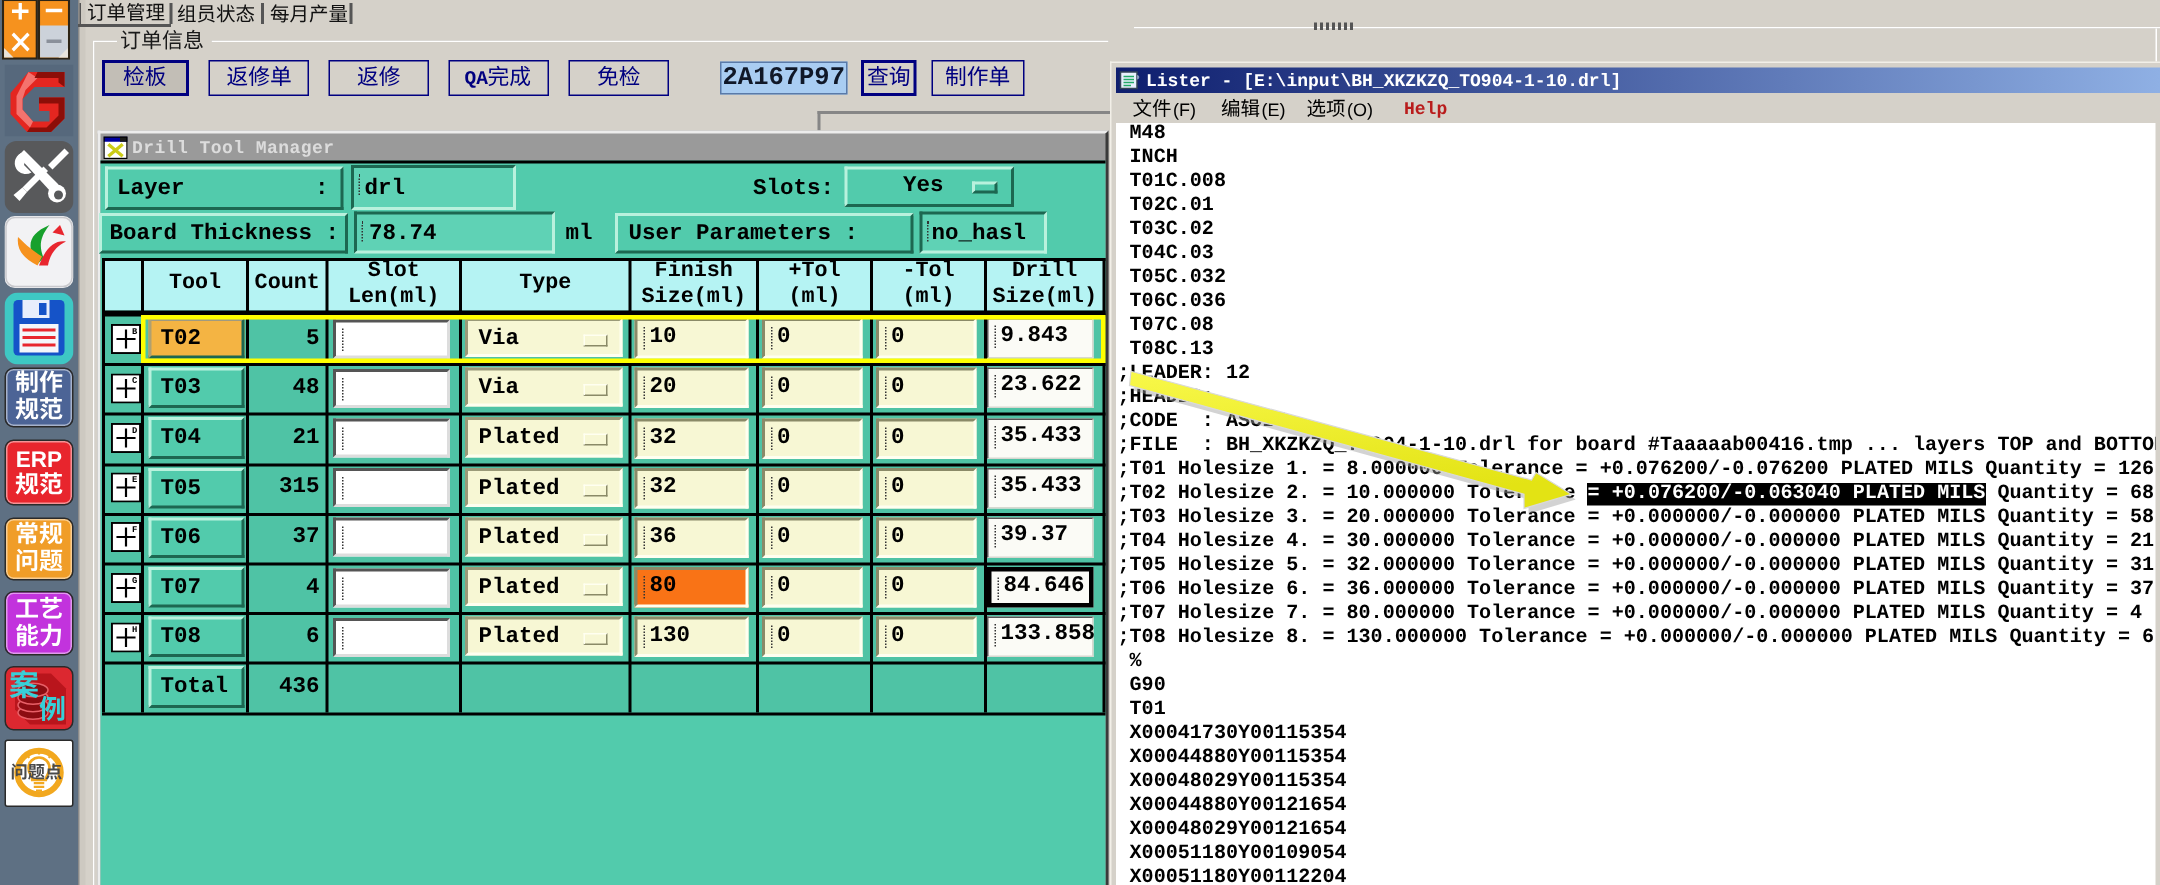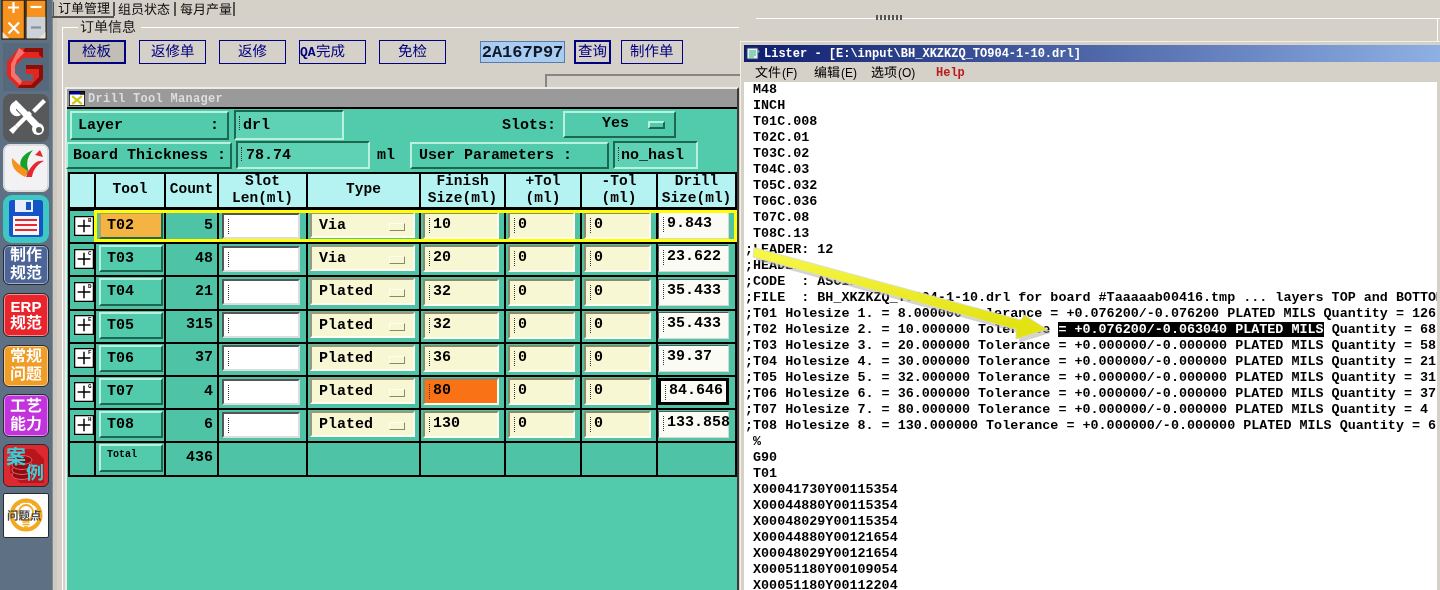--- a/index.html
+++ b/index.html
@@ -207,21 +207,21 @@
     </svg>
   </div>
 <div class="ab" style="left:219px;top:40px;width:67px;height:24px;background:#d5d1c9;border:1.5px solid #000080;display:flex;align-items:center;justify-content:center">
     <svg width="30" height="16" viewBox="0 0 30 16" style="overflow:visible">
       <g fill="#000080" transform="translate(0,12.2) scale(0.01450,-0.01450)">
         <use href="#r8fd4" x="0"></use>
         <use href="#r4fee" x="1000"></use>
       </g>
     </svg>
   </div>
-<div class="ab" style="left:299px;top:40px;width:67px;height:24px;background:#d5d1c9;border:1.5px solid #000080;display:flex;align-items:center;justify-content:flex-start">
+<div class="ab" style="left:299px;top:40px;width:67px;height:24px;background:#d5d1c9;border:1.5px solid #000080;display:flex;align-items:center;justify-content:center">
     <span style="color:#000080;font-weight:bold;font-size:13px;font-family:'Liberation Mono'">QA</span>
     <svg width="30" height="16" viewBox="0 0 30 16" style="overflow:visible">
       <g fill="#000080" transform="translate(0,12.2) scale(0.01450,-0.01450)">
         <use href="#r5b8c" x="0"></use>
         <use href="#r6210" x="1000"></use>
       </g>
     </svg>
   </div>
 <div class="ab" style="left:379px;top:40px;width:67px;height:24px;background:#d5d1c9;border:1.5px solid #000080;display:flex;align-items:center;justify-content:center">
     <svg width="30" height="16" viewBox="0 0 30 16" style="overflow:visible">
@@ -548,21 +548,21 @@
   </div>
 <div class="ab" style="left:584px;top:411.3px;width:67px;height:27px;background:#f7f7d4;border:2px solid #8a8a68;border-bottom-color:#fffff0;border-right-color:#fffff0">
     <span class="caretb"></span>
     <div class="ab mono" style="left:8px;top:2px;font-size:15px">0</div>
   </div>
 <div class="ab" style="left:658px;top:411.3px;width:71px;height:27px;background:#fbfbf6;border:1.5px solid #555;border-bottom-color:#d8d8d0;border-right-color:#d8d8d0">
     <span class="caretb"></span>
     <div class="ab mono" style="left:8px;top:2px;font-size:15px">133.858</div>
   </div>
 <div class="ab" style="left:99px;top:444.30000000000007px;width:64px;height:27.4px;background:#52cbac;border-top:2px solid #b9f1dd;border-left:2px solid #b9f1dd;border-bottom:2px solid #1d6751;border-right:2px solid #1d6751;">
-    <div class="ab mono" style="left:6px;top:3px;font-size:10px">Total</div>
+    <div class="ab mono" style="left:6px;top:3px;font-size:15px">Total</div>
   </div>
 <div class="ab mono" style="left:165px;top:449.0px;width:48px;text-align:right;font-size:15px">436</div>
 <div class="ab" style="left:94px;top:209.5px;width:643px;height:32px;border:3px solid #ffff00"></div>
 <div class="ab" style="left:740px;top:41px;width:700px;height:549px;background:#d5d1c9;border-left:1px solid #f2efe8;border-top:1px solid #f2efe8"></div>
 <div class="ab" style="left:744px;top:45px;width:696px;height:17px;background:linear-gradient(to right,#0e1e6e,#8fb0e4)"></div>
 <svg class="ab" style="left:746px;top:46px" width="15" height="15" viewBox="0 0 15 15">
 <rect x="1" y="2" width="11" height="11" fill="#e8f0fc" stroke="#345" stroke-width="1"></rect>
 <path d="M3 5h7M3 7h7M3 9h7M3 11h5" stroke="#2a6" stroke-width="0.9"></path>
 <path d="M12 4 c2 0 2 3 0 3z" fill="#89b"></path>
   </svg>

